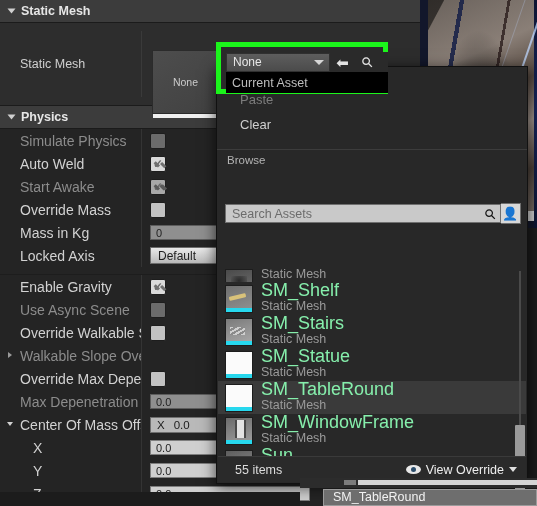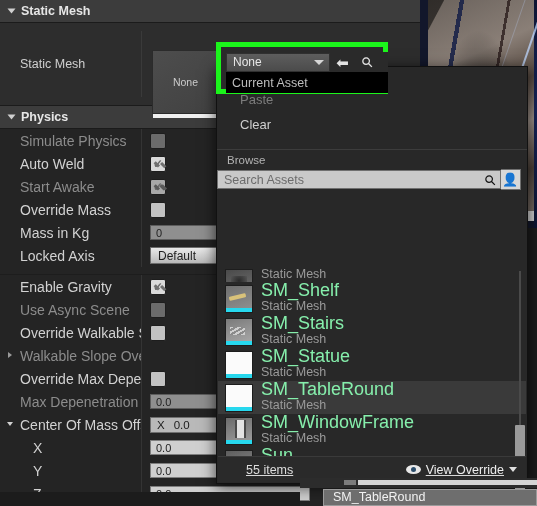--- a/index.html
+++ b/index.html
@@ -139,21 +139,21 @@
   .menu-item{
     height:25px;display:flex;align-items:center;padding-left:23px;
     font-size:13px;color:#cfcfcf;
   }
   .menu-item.disabled{color:#7c7c7c;}
   .menu-item.first{height:20px;}
   .sect{
     font-size:11.5px;color:#b4b4b4;padding:4px 0 3px 10px;
     border-top:1px solid #3c3c3c;margin-top:12px;
   }
-  .searchrow{display:flex;align-items:center;padding:0 6px 0 0;gap:0;}
+  .searchrow{display:flex;align-items:center;padding:0 6px 0 8px;gap:0;margin-top:34px;}
   .searchbox{
     flex:1;height:19px;background:#c9c9c9;border:1px solid #6f6f6f;
     display:flex;align-items:center;justify-content:space-between;
     padding:0 5px 0 6px;box-sizing:border-box;
   }
   .searchbox .ph{color:#6c6c6c;font-size:12.5px;}
   .search-glyph{font-size:14px;color:#111;transform:rotate(-45deg);line-height:1;}
   .person-btn{
     width:19px;height:19px;background:#d8d8d8;border:1px solid #6f6f6f;border-left:none;
     display:flex;align-items:center;justify-content:center;color:#2a2a2a;font-size:13px;
@@ -194,21 +194,21 @@
   }
   .scrollthumb{
     position:absolute;right:2px;top:358px;width:10px;height:66px;
     background:#9a9a9a;border-radius:1px;
   }
 
   .statusbar{
     position:absolute;left:1px;right:1px;bottom:1px;height:26px;
     background:#2a2a2a;border-top:1px solid #3a3a3a;
     display:flex;align-items:center;justify-content:space-between;
-    padding:0 9px 0 28px;box-sizing:border-box;text-decoration:underline;
+    padding:0 9px 0 17px;box-sizing:border-box;
   }
   .statusbar .items{font-size:12.5px;color:#dcdcdc;}
   .vopts{display:flex;align-items:center;gap:5px;font-size:12.5px;color:#ededed;}
   .eye{
     width:15px;height:9px;border-radius:50%;
     background:#e8e8e8;position:relative;display:inline-block;
   }
   .eye:after{content:"";position:absolute;left:5px;top:2px;width:5px;height:5px;border-radius:50%;background:#2b4d6b;}
   .caret{width:0;height:0;border-left:4px solid transparent;border-right:4px solid transparent;border-top:5px solid #e0e0e0;}
 

